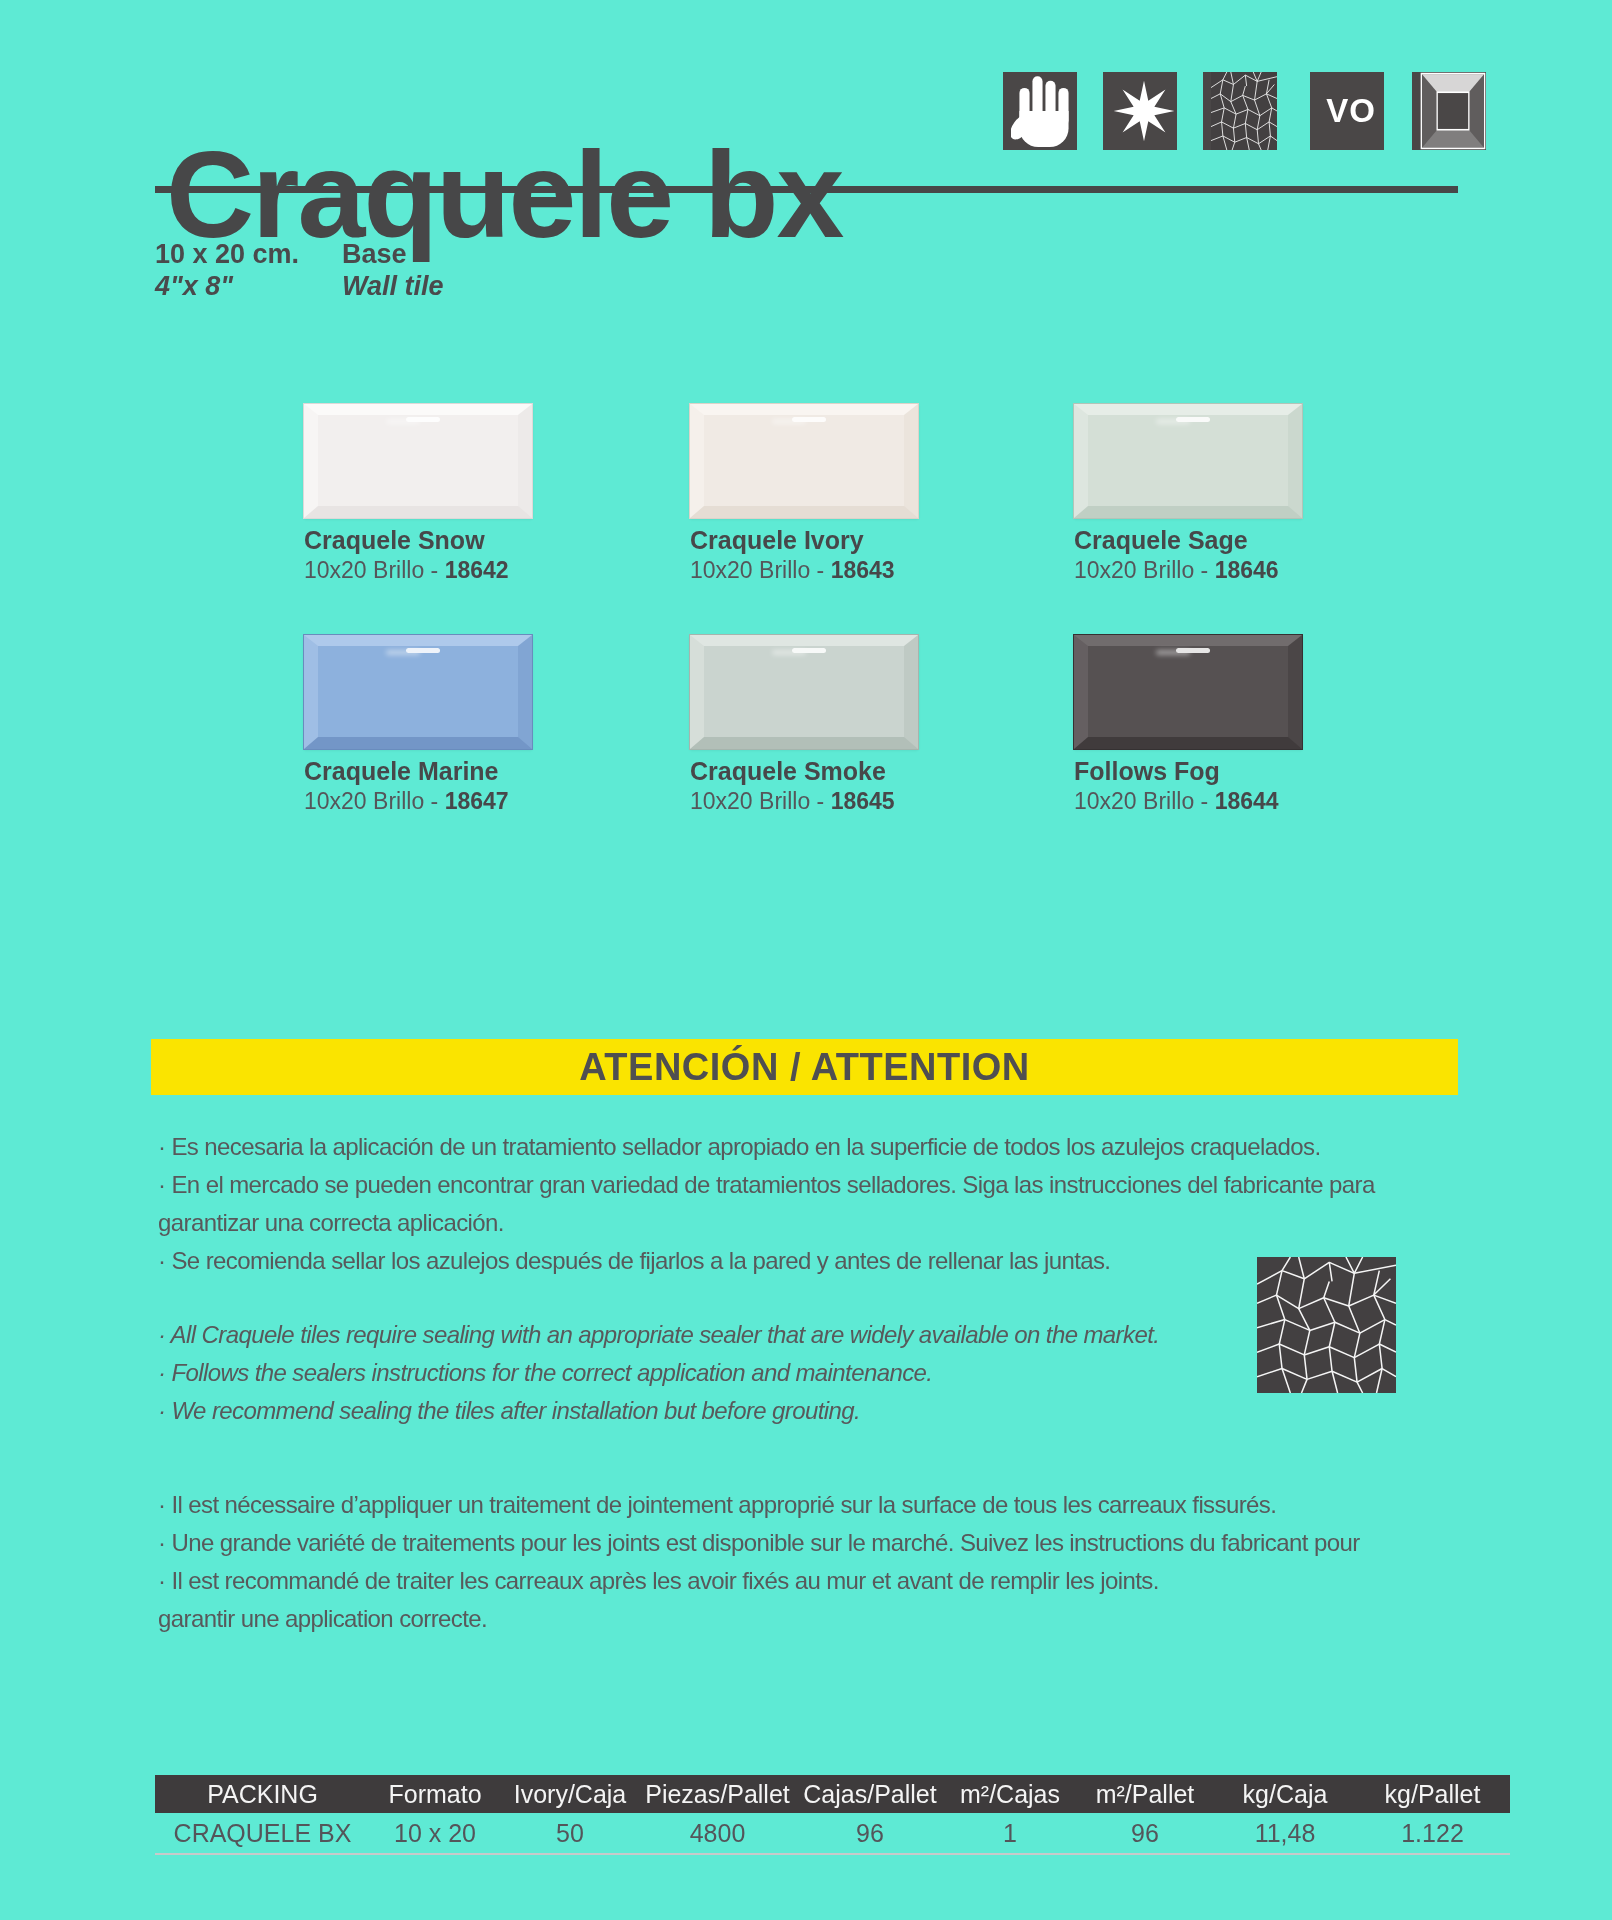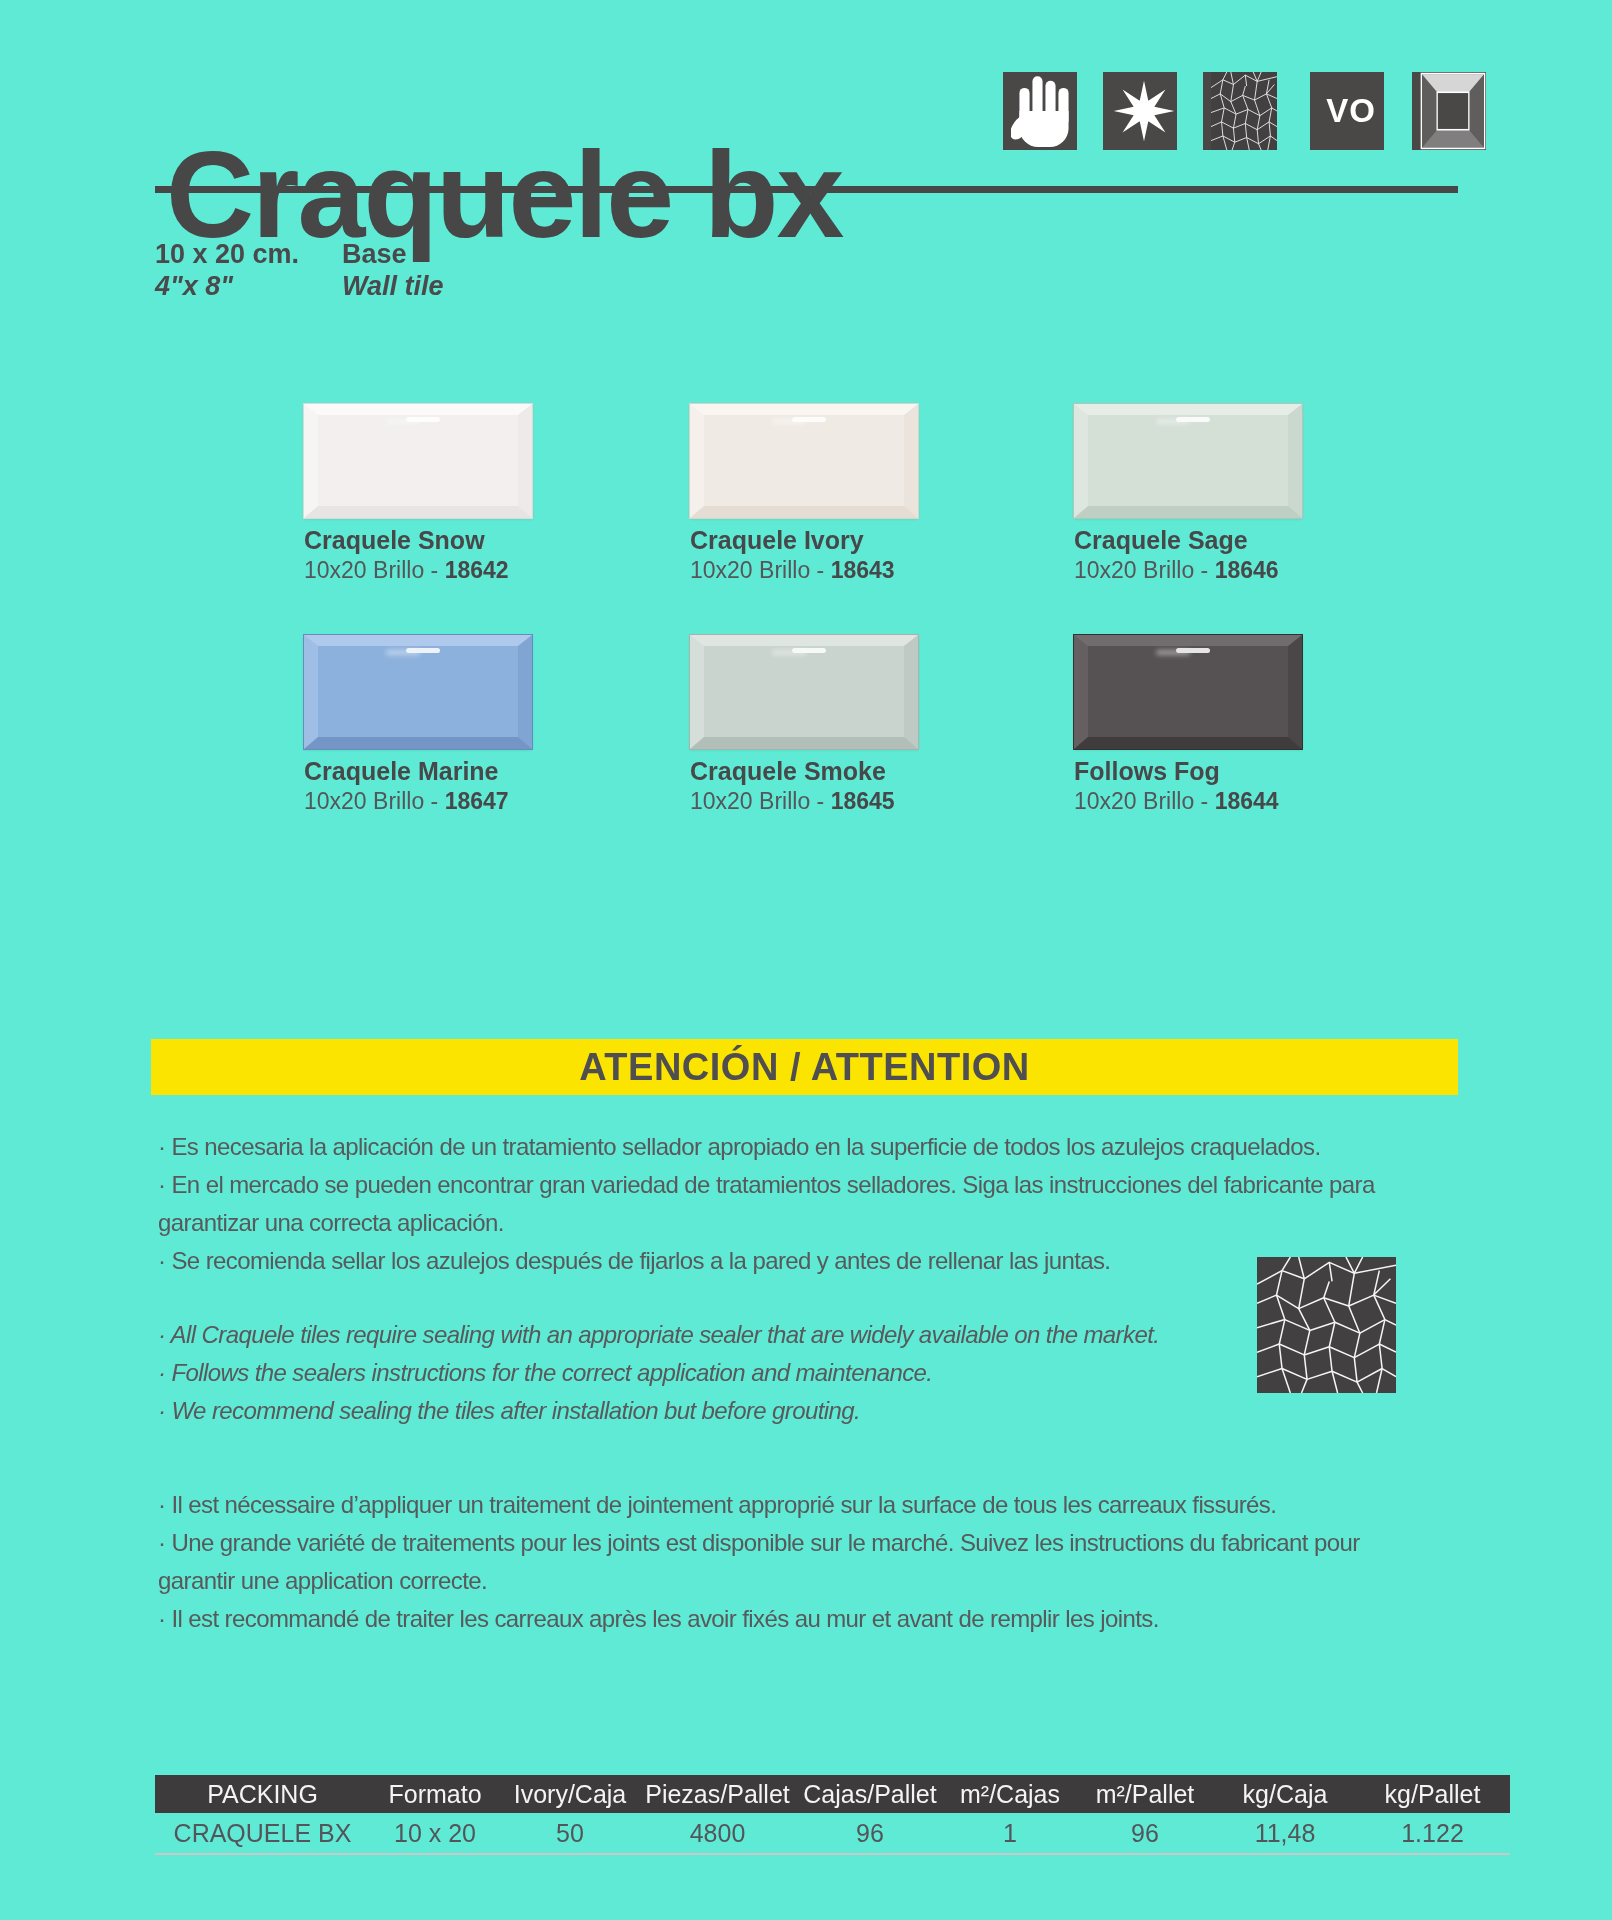--- a/index.html
+++ b/index.html
@@ -182,22 +182,22 @@
 
   <div class="tblock tb-en">
     <div class="ln">· All Craquele tiles require sealing with an appropriate sealer that are widely available on the market.</div>
     <div class="ln">· Follows the sealers instructions for the correct application and maintenance.</div>
     <div class="ln">· We recommend sealing the tiles after installation but before grouting.</div>
   </div>
 
   <div class="tblock tb-fr">
     <div class="ln">· Il est nécessaire d’appliquer un traitement de jointement approprié sur la surface de tous les carreaux fissurés.</div>
     <div class="ln">· Une grande variété de traitements pour les joints est disponible sur le marché. Suivez les instructions du fabricant pour</div>
+    <div class="ln">· Il est recommandé de traiter les carreaux après les avoir fixés au mur et avant de remplir les joints.</div>
     <div class="ln">garantir une application correcte.</div>
-    <div class="ln">· Il est recommandé de traiter les carreaux après les avoir fixés au mur et avant de remplir les joints.</div>
   </div>
 
   <div class="crackle-photo">
     <svg viewBox="0 0 100 100" preserveAspectRatio="none">
       <rect width="100" height="100" fill="#434041"></rect>
       <g stroke="#f4f4f4" stroke-width="1.1" fill="none" stroke-linejoin="round">
         <path d="M0 20 L18 10 L34 16 L52 4 L70 12 L100 6"></path>
         <path d="M18 10 L24 0 M34 16 L30 0 M52 4 L54 18 M70 12 L76 0 M70 12 L64 0"></path>
         <path d="M0 34 L14 28 L30 38 L48 30 L66 36 L84 28 L100 34"></path>
         <path d="M14 28 L18 10 M30 38 L34 16 M48 30 L52 18 M66 36 L70 12 M84 28 L88 10 M84 28 L96 16"></path>

